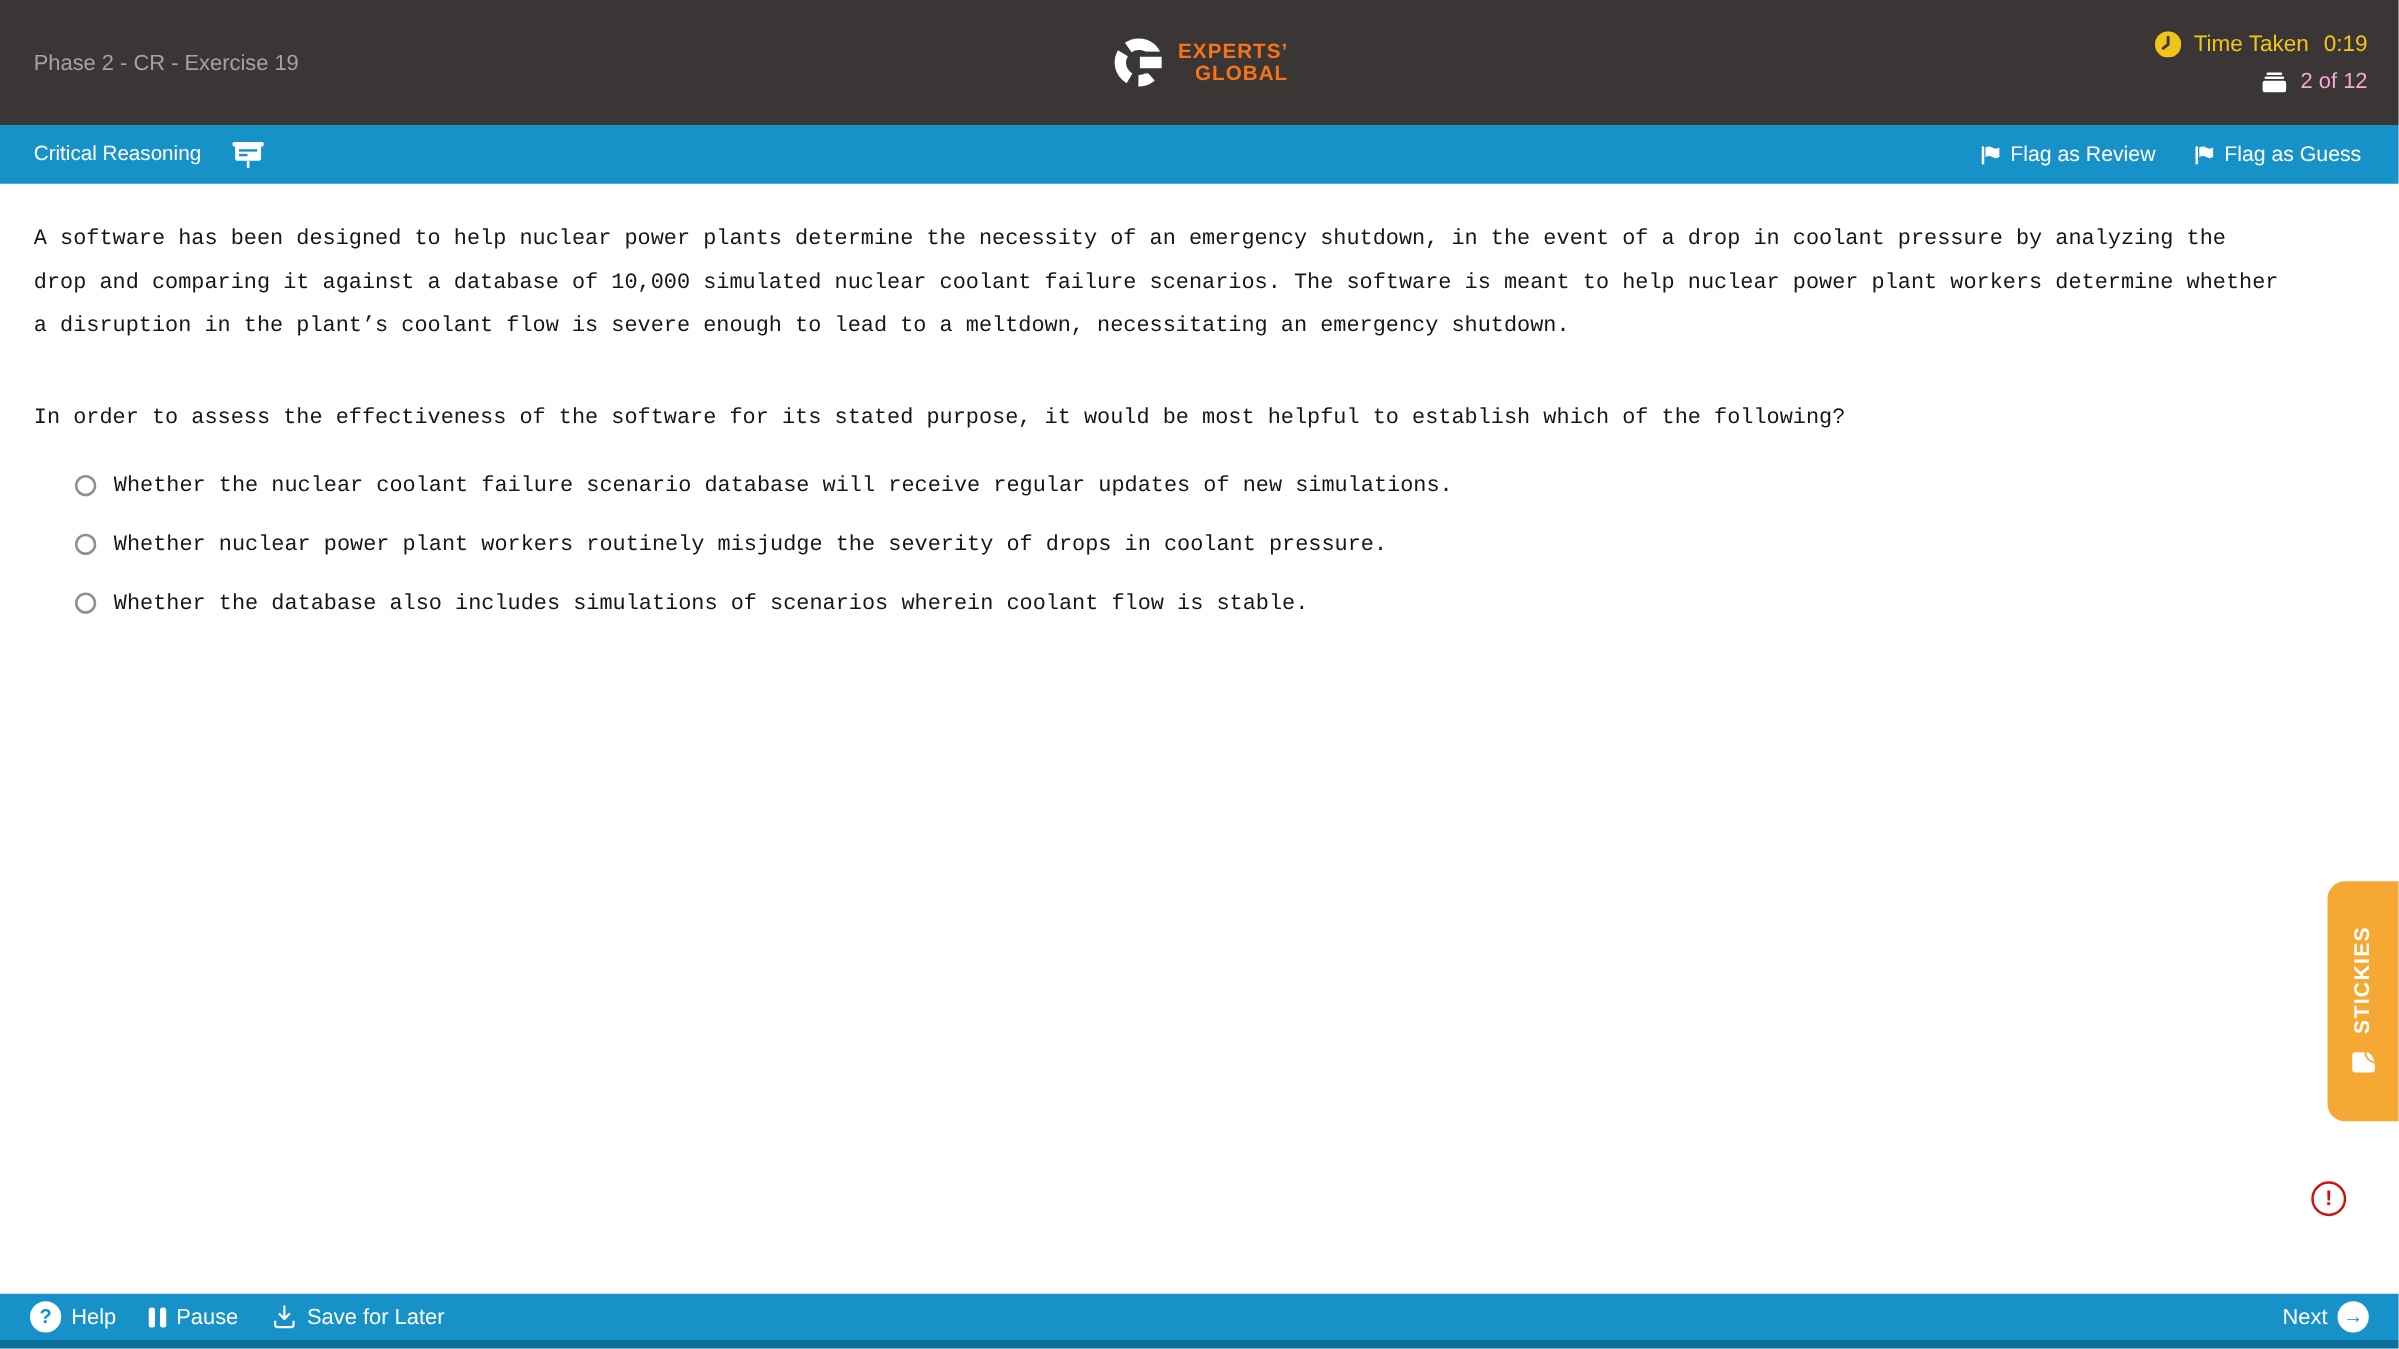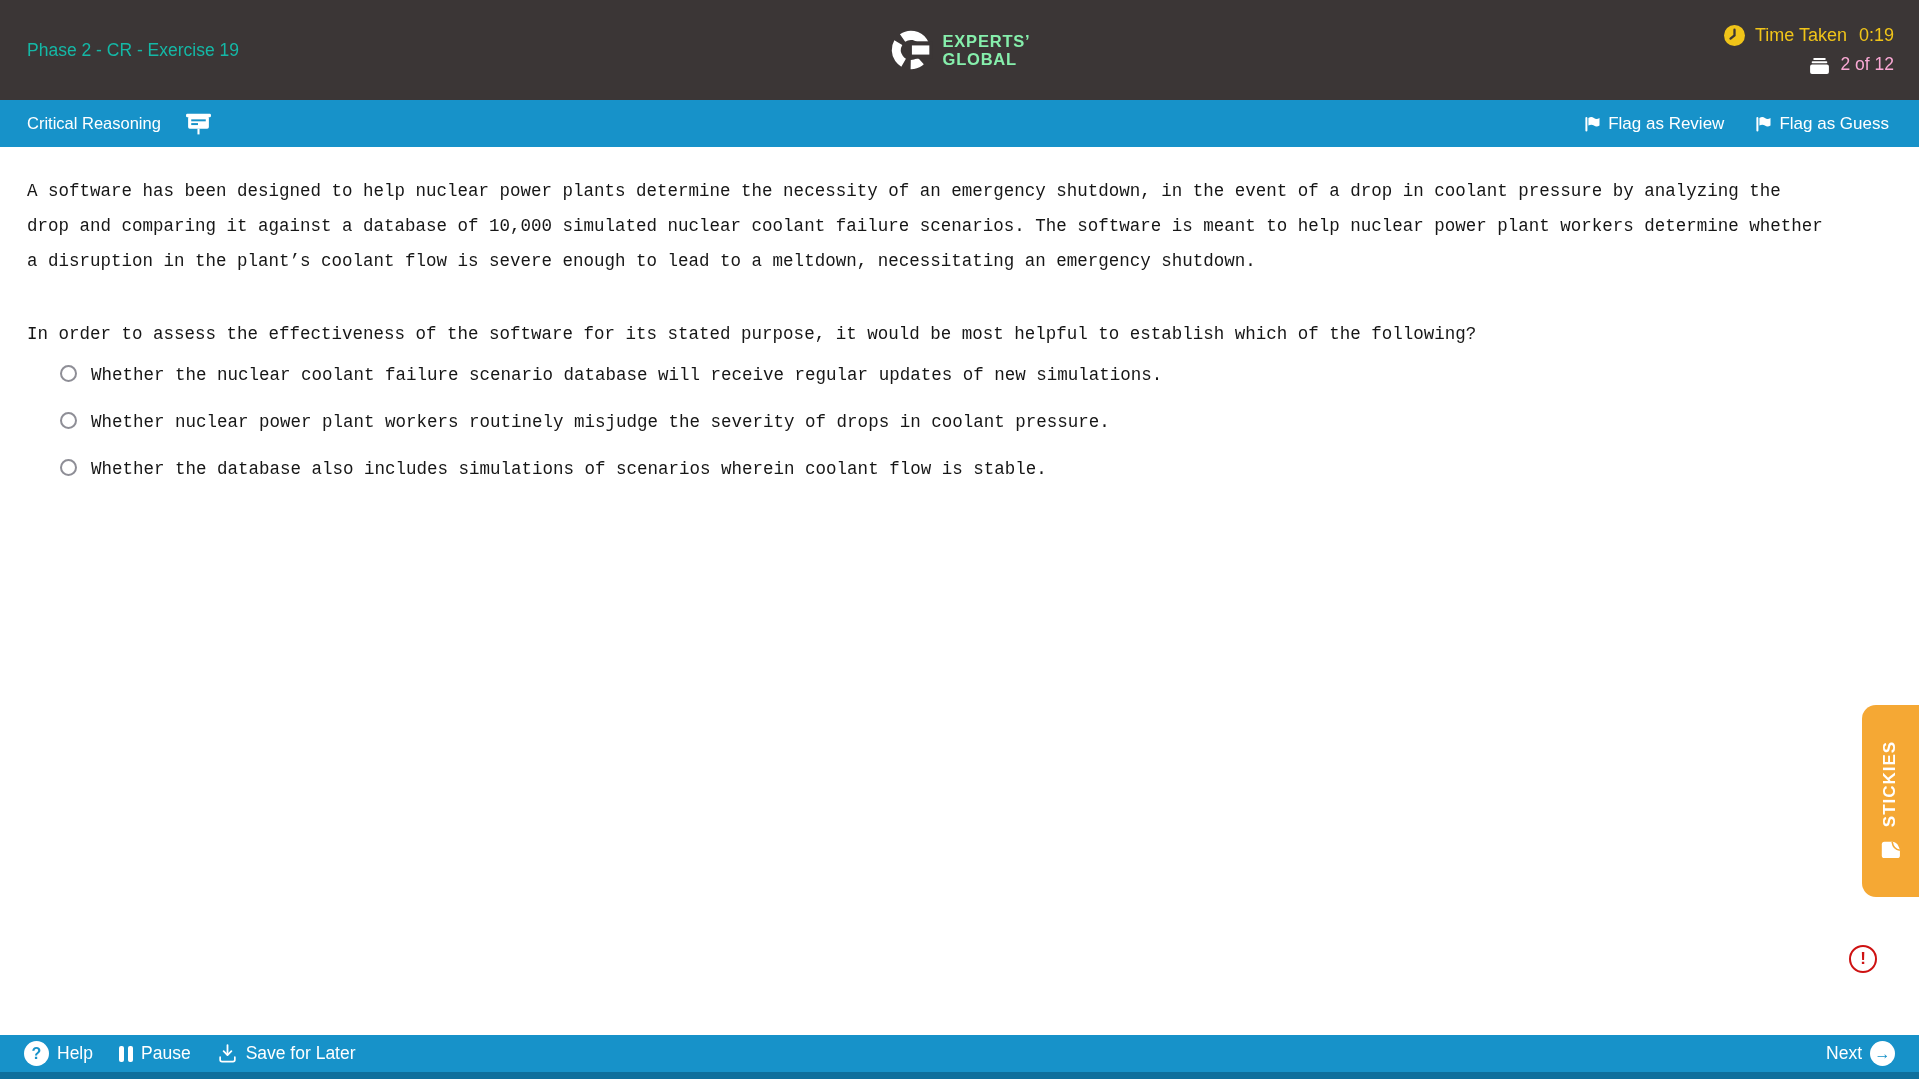--- a/index.html
+++ b/index.html
@@ -12,29 +12,29 @@
     color:#161616;
   }
   
   .header {
     height:100px;
     background:var(--header-bg,#3B3636);
     display:flex; align-items:center;
     padding:0 25px 0 27px;
     position:relative;
   }
-  .header-title { color:#14b8a6; font-size:17.5px; }
+  .header-title { color:#a3a3a3; font-size:17.5px; }
   .brand {
     position:absolute; left:50%; top:50%;
     transform:translate(-50%,-50%);
     display:flex; align-items:center; gap:10px;
   }
   .brand-text { display:flex; flex-direction:column; line-height:18px; }
   .brand-text span {
-    color:#86efac; font-weight:bold; font-size:16.5px; letter-spacing:0.8px;
+    color:#f97316; font-weight:bold; font-size:16.5px; letter-spacing:0.8px;text-align:right;
   }
   .header-right { margin-left:auto; display:flex; flex-direction:column; align-items:flex-end; gap:8px; }
   .time-row { display:flex; align-items:center; gap:10px; }
   .time-label, .time-value { color:var(--timer-yellow,#F0C419); font-size:18px; }
   .time-value { margin-left:2px; }
   .progress-row { display:flex; align-items:center; gap:9px; }
   .progress-text { color:#f9a8d4; font-size:17.5px; }
   
   .subheader {
     height:47px;
@@ -43,21 +43,21 @@
     padding:0 30px 0 27px;
   }
   .section-name { color:#fff; font-size:16.5px; display:flex; align-items:center; gap:24px; }
   .flags { margin-left:auto; display:flex; align-items:center; gap:30px; }
   .flag-btn { display:flex; align-items:center; gap:7px; color:#fff; font-size:17px; cursor:pointer; background:none; border:none; font-family:inherit; }
   
   .main { padding:27px 28px 0 27px;font-family:Liberation Mono, monospace; }
   .passage { font-size:17.5px; line-height:35px; max-width:1805px; }
   .stem { font-size:17.5px; line-height:35px; margin-top:38px; max-width:1805px; }
   .options { margin-top:13px; }
-  .option { display:flex; align-items:flex-start; height:47px; padding-left:33px; cursor:pointer; }
+  .option { display:flex; align-items:center; height:47px; padding-left:33px; cursor:pointer; }
   .radio {
     width:17px; height:17px; border-radius:50%;
     border:2px solid #8E8E96; background:#fff;
     flex:0 0 auto; margin-right:14px; display:inline-block;
   }
   .option-label { font-size:17.5px; }
   
   .stickies {
     position:absolute; right:0; top:705px;
     width:57px; height:192px;

